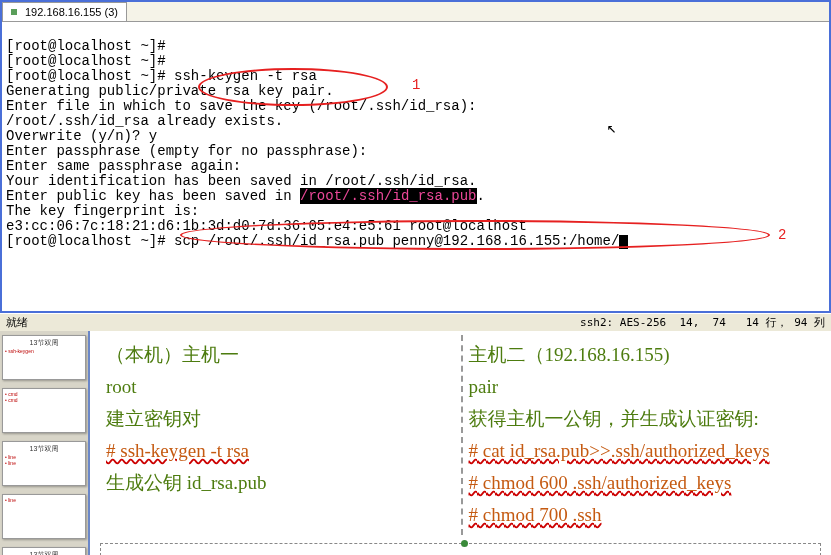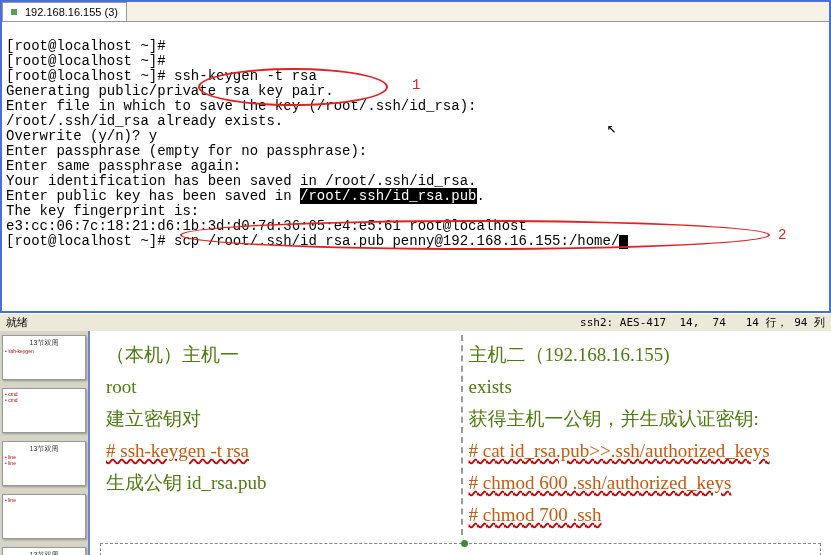--- a/index.html
+++ b/index.html
@@ -3,21 +3,21 @@
 <meta charset="utf-8">
 <style>
 * { margin: 0; padding: 0; box-sizing: border-box; }
 body { width: 831px; height: 555px; background: #ece9d8; font-family: "Microsoft YaHei", sans-serif; overflow: hidden; }
 
 .terminal-wrap { border: 2px solid #4a6fd8; background: #fff; }
 .tab-bar { background: #f5f3e8; border-bottom: 1px solid #999; height: 20px; display: flex; }
 .tab { background: #fff; border: 1px solid #999; border-bottom: none; padding: 1px 8px; font-size: 11px; display: flex; align-items: center; gap: 8px; }
 .tab-dot { width: 6px; height: 6px; background: #5a9e5a; display: inline-block; }
 .terminal { background: #fff; color: #000; font-family: "Courier New", monospace; font-size: 14px; line-height: 15px; padding: 2px 4px; white-space: pre; position: relative; }
-.hl { background: #000; color: #ffffff; }
+.hl { background: #000; color: #ec4899; }
 .cursor { background: #000; color: #fff; display: inline-block; width: 9px; height: 14px; vertical-align: text-bottom; }
 
 .ellipse { position: absolute; border: 2px solid #e62020; border-radius: 50%; pointer-events: none; }
 .ell1 { left: 196px; top: 46px; width: 190px; height: 38px; }
 .ell2 { left: 180px; top: 220px; width: 590px; height: 30px; }
 .red-label { position: absolute; color: #e62020; font-family: "Courier New", monospace; font-size: 14px; }
 .lbl1 { left: 410px; top: 56px; }
 .lbl2 { left: 778px; top: 227px; }
 .mcursor { position: absolute; left: 605px; top: 100px; font-size: 16px; pointer-events: none; }
 
@@ -70,21 +70,21 @@
 <div class="red-label lbl1">1</div>
 <div class="mcursor">↖</div>
   </div>
 </div>
 
 <div class="ellipse ell2"></div>
 <div class="red-label lbl2">2</div>
 
 <div class="status-bar">
   <span class="status-left">就绪</span>
-  <span class="status-right">ssh2: AES-417  14,  74   14 行， 94 列</span>
+  <span class="status-right">ssh2: AES-256  14,  74   14 行， 94 列</span>
 </div>
 
 <div class="lower">
   <div class="thumbs">
     <div class="thumb">
       <div class="thumb-title">13节双周</div>
       <div class="thumb-red">• ssh-keygen</div>
     </div>
     <div class="thumb">
       <div class="thumb-red">• cmd<br>• cmd</div>
@@ -105,21 +105,21 @@
     <div class="slide-table">
       <div class="col">
         <div class="slide-line">（本机）主机一</div>
         <div class="slide-line">root</div>
         <div class="slide-line">建立密钥对</div>
         <div class="slide-line cmd"><span class="underline"># ssh-keygen -t rsa</span></div>
         <div class="slide-line">生成公钥 id_rsa.pub</div>
       </div>
       <div class="col divider">
         <div class="slide-line">主机二（192.168.16.155)</div>
-        <div class="slide-line">exists</div>
+        <div class="slide-line">pair</div>
         <div class="slide-line">获得主机一公钥，并生成认证密钥:</div>
         <div class="slide-line cmd"><span class="underline"># cat id_rsa.pub&gt;&gt;.ssh/authorized_keys</span></div>
         <div class="slide-line cmd"><span class="underline"># chmod 600 .ssh/authorized_keys</span></div>
         <div class="slide-line cmd"><span class="underline"># chmod 700 .ssh</span></div>
       </div>
     </div>
     <div class="slide-caption">
       <span class="green-dot"></span>
       
       <span>此时从主机一访问主机二将不再需要输入密码</span>

